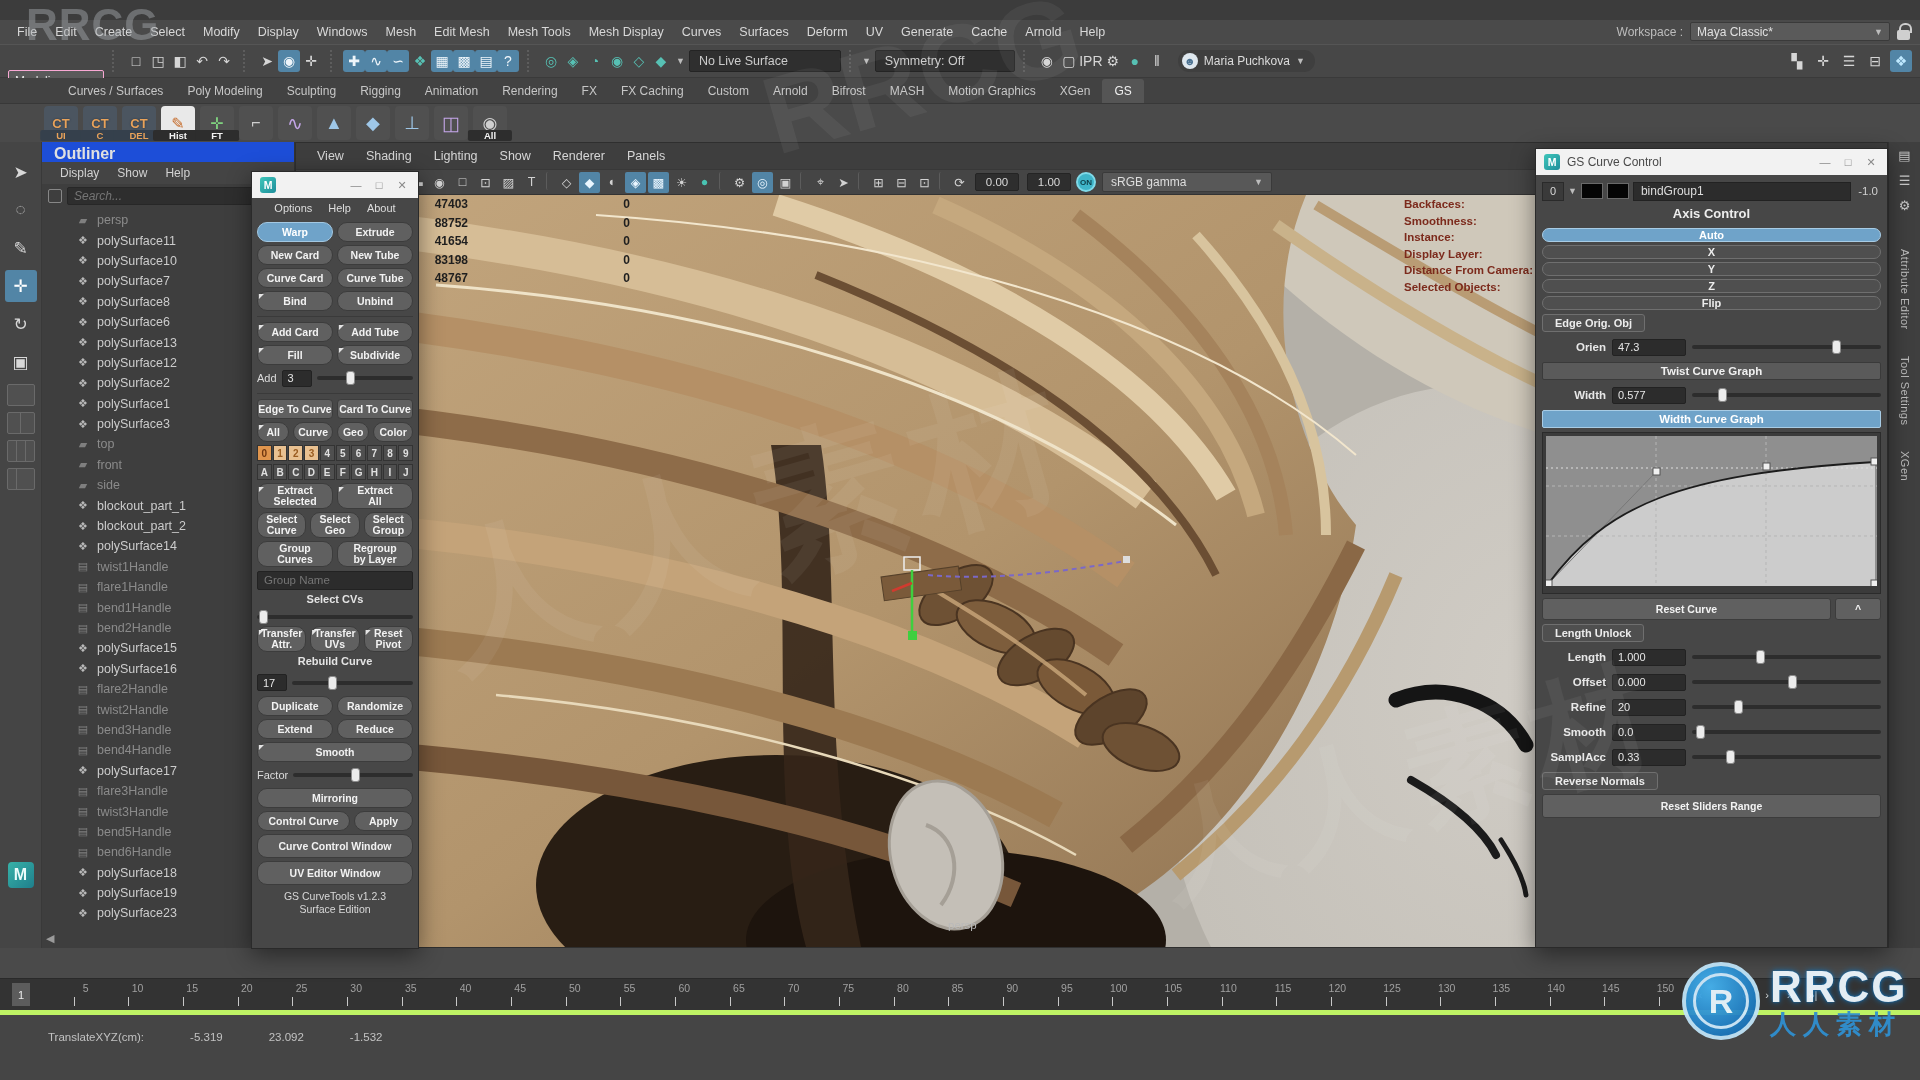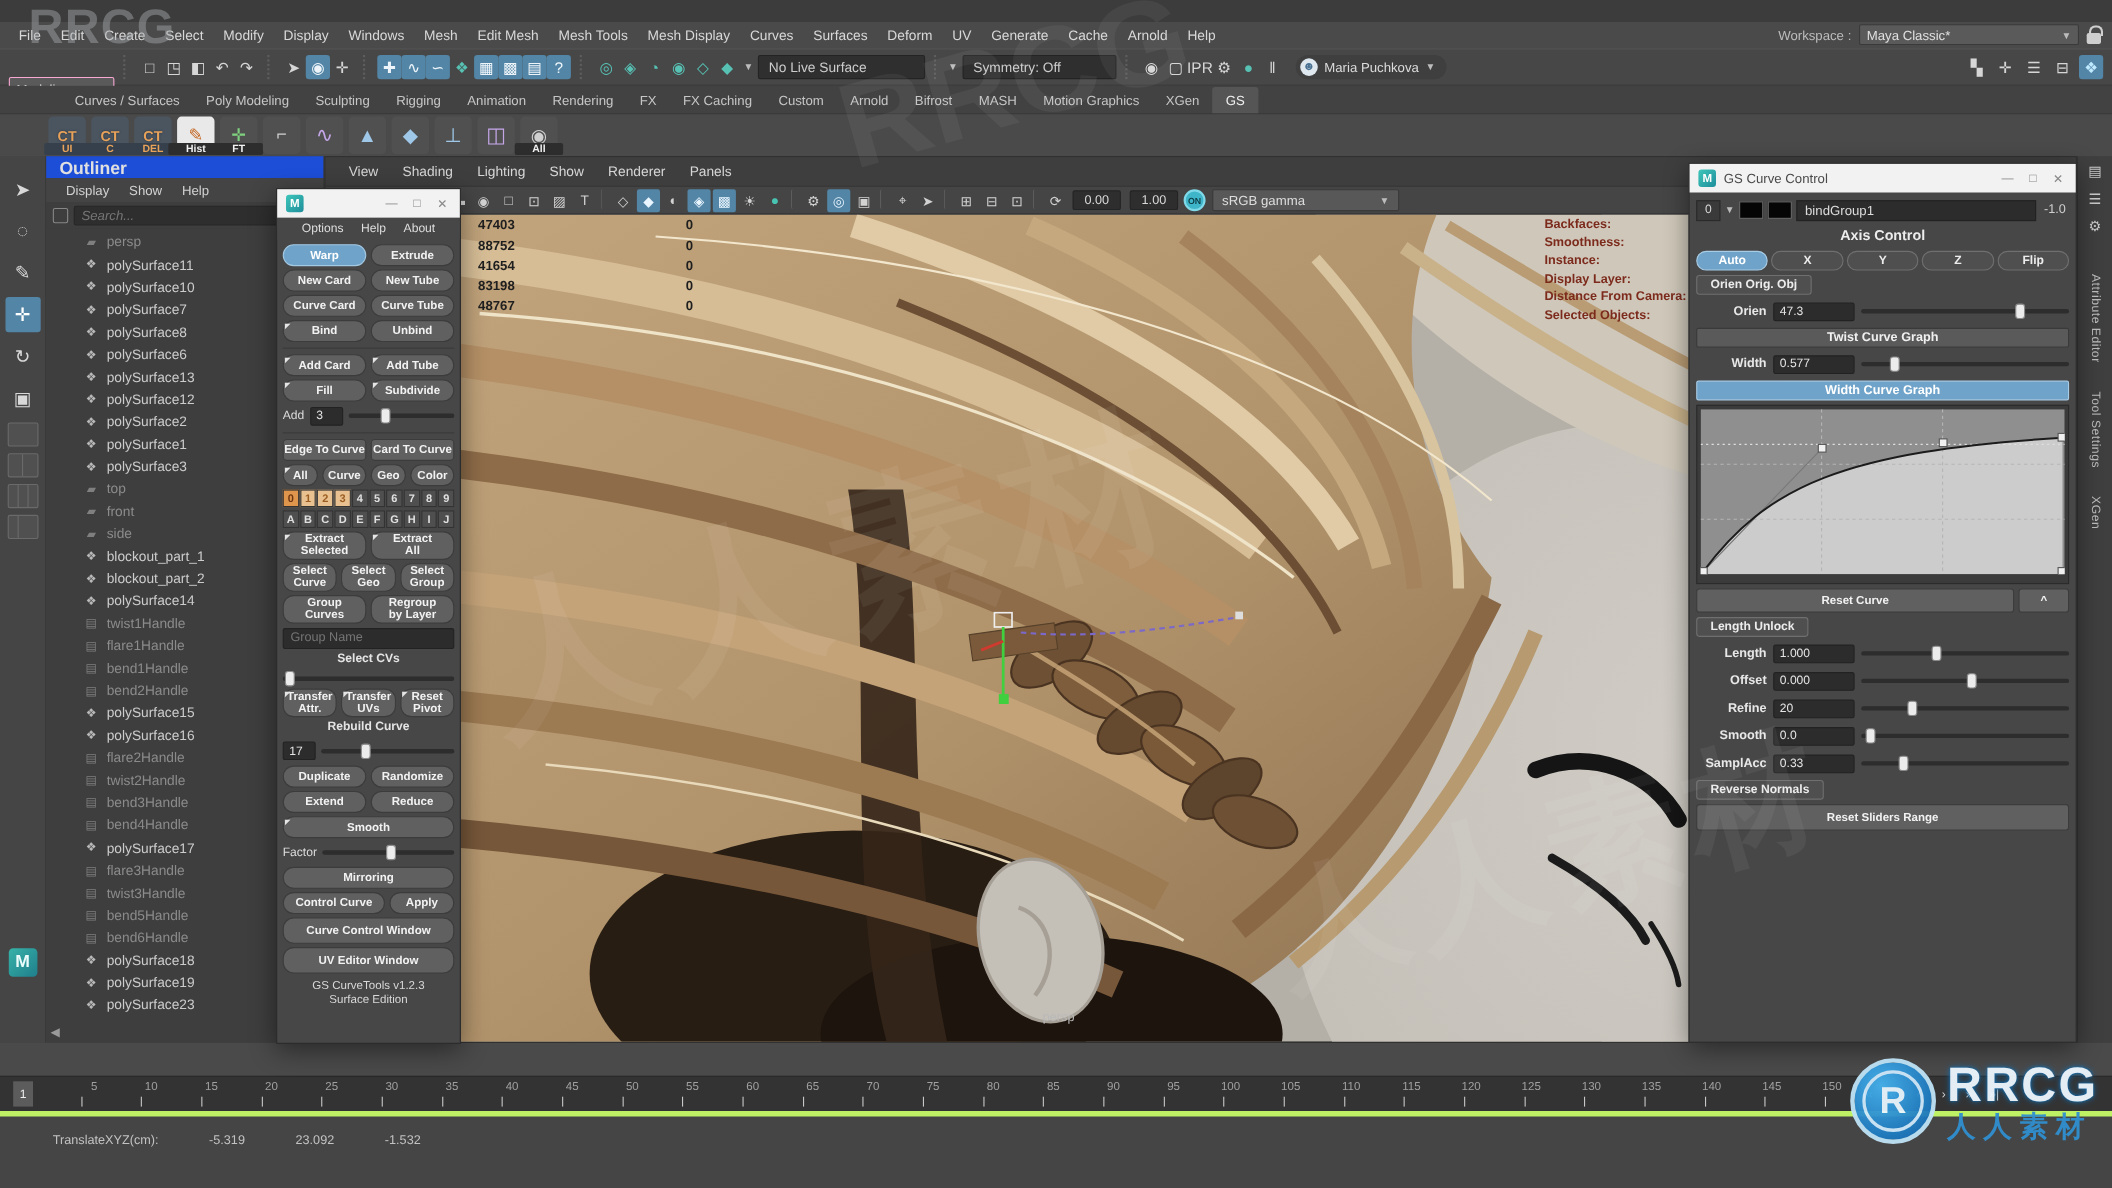--- a/index.html
+++ b/index.html
@@ -164,21 +164,21 @@
   .gs-control { left:1535px; top:148px; width:353px; height:800px; }
   .gc-body { flex:1; padding:5px 6px; display:flex; flex-direction:column; gap:4px; }
   .gc-header { display:flex; align-items:center; gap:4px; height:22px; }
   .idxbox { width:22px; height:19px; background:#3a3a3a; border:1px solid #2a2a2a; color:#d8d8d8;
     font-size:11px; display:flex; align-items:center; justify-content:center; }
   .swatch { width:22px; height:16px; background:#050505; border:1px solid #6a6a6a; }
   .gc-field { flex:1; height:19px; background:#2c2c2c; border:1px solid #222; color:#dcdcdc;
     font-size:12px; display:flex; align-items:center; padding:0 7px; }
   .gc-val { font-size:11.5px; color:#cfcfcf; padding:0 3px; }
   .gc-title { text-align:center; font-size:13px; font-weight:bold; color:#ededed; height:18px; }
-  .gc-axisrow { display:flex; gap:3px; }
+  .gc-axisrow { display:flex; gap:3px;flex-direction:column; }
   .pill { flex:1; height:18px; background:#4f4f4f; border:1px solid #6f6f6f; border-radius:9px;
     color:#ececec; font-size:11px; font-weight:bold; display:flex; align-items:center; justify-content:center; }
   .pill.blue { background:#6fa3c9; border-color:#a8cce5; color:#fff; }
   .pill.small { flex:none; padding:0 12px; }
   .gc-sliderrow { display:flex; align-items:center; gap:6px; height:22px; }
   .gc-sliderrow .lbl { width:64px; text-align:right; font-size:11.5px; font-weight:bold; color:#e8e8e8; }
   .gc-sliderrow .valbox { width:74px; flex:none; }
   .gc-bar { height:18px; background:#5a5a5a; border:1px solid #3a3a3a; border-radius:2px;
     display:flex; align-items:center; justify-content:center; font-size:11.5px; font-weight:bold; color:#f0f0f0; }
   .gc-bar.blue { background:#6fa3c9; border-color:#a8cce5; color:#ffffff; }
@@ -993,21 +993,21 @@
       <div class="gc-title">Axis Control</div>
       <div class="gc-axisrow">
 
       <div class="pill blue">Auto</div>
           <div class="pill">X</div>
           <div class="pill">Y</div>
           <div class="pill">Z</div>
           <div class="pill">Flip</div>
         </div>
       <div style="display:flex">
-        <div class="pill small" style="border-radius:3px">Orien Orig. Obj</div>
+        <div class="pill small" style="border-radius:3px">Edge Orig. Obj</div>
       </div>
       <div class="gc-sliderrow">
         <span class="lbl">Orien</span>
         <div class="valbox">47.3</div>
         <div class="slider">
             <div class="thumb" style="left:74%"></div>
           </div>
       </div>
       <div class="gc-bar">Twist Curve Graph</div>
       <div class="gc-sliderrow">

